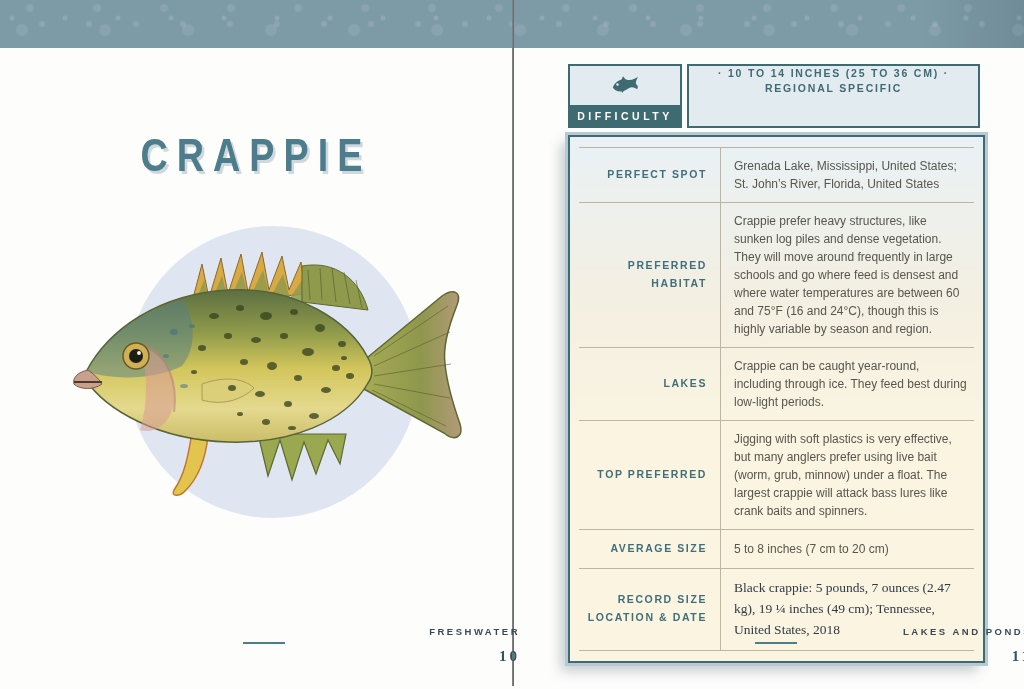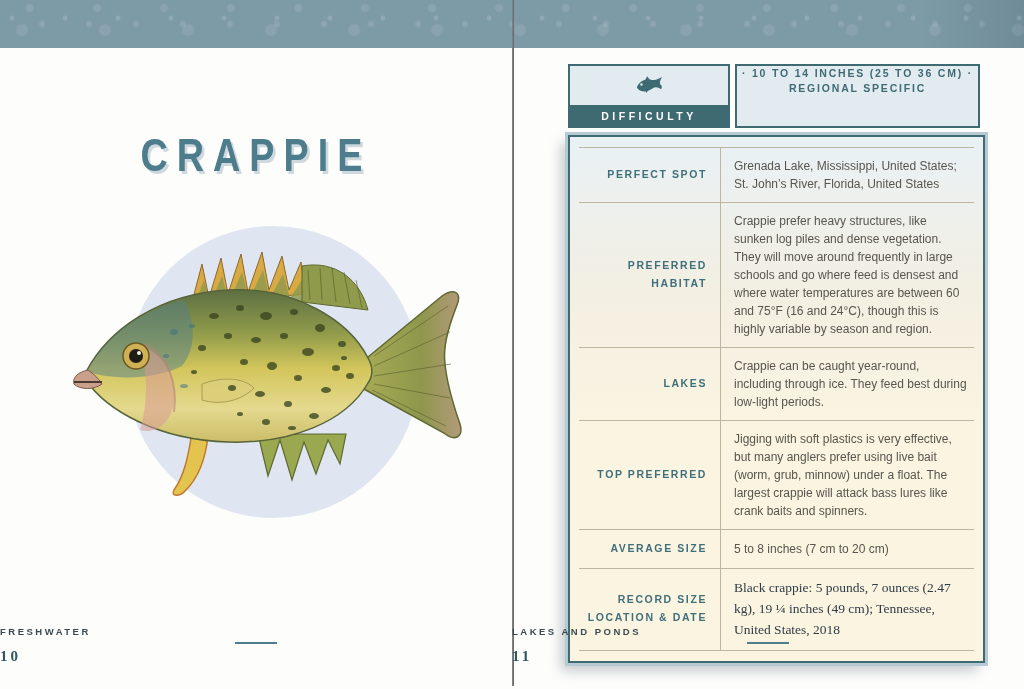--- a/index.html
+++ b/index.html
@@ -31,41 +31,41 @@
     text-align:center;color:#4d7d8d;
     font-size:46px;font-weight:bold;letter-spacing:11px;
     transform:scaleX(.82);transform-origin:50% 50%;
     text-shadow:3px 3px 0 rgba(120,145,160,.35);
   }
   .fish-circle{
     position:absolute;left:127px;top:226px;width:292px;height:292px;
     border-radius:50%;background:#e0e6f1;
   }
   .fish-art{position:absolute;left:44px;top:236px;width:424px;height:264px;}
-  .page-footer{position:absolute;width:512px;text-align:left;top:626px;}
+  .page-footer{position:absolute;width:512px;text-align:right;top:626px;margin-left:8px;}
   .page-footer.right{left:512px;}
   .page-footer.left{left:0;}
   .f-label{
     font-size:9.5px;font-weight:bold;letter-spacing:2.5px;color:#3a4a52;
   }
   .f-rule{width:42px;height:2px;background:#4e7d8c;margin:5px auto 4px auto;}
   .f-num{
     font-family:"Liberation Serif",serif;font-size:15px;font-weight:bold;
     letter-spacing:3px;color:#2f5560;
   }
   
   .hdr-row{
     position:absolute;left:568px;top:64px;width:412px;height:64px;
     display:flex;gap:5px;
   }
   .hdr-box{
     display:flex;flex-direction:column;border:2px solid #3e6a71;
     background:#e2ebf0;box-sizing:border-box;
   }
-  .hdr-box.difficulty{width:162px;}
+  .hdr-box.difficulty{width:114px;}
   .hdr-box.trophy{flex:1;gap:44px;}
   .hdr-top{flex:1;display:flex;flex-direction:column;align-items:center;justify-content:center;}
   .hdr-band{
     height:21px;background:#3e6a71;color:#fff;display:flex;
     align-items:center;justify-content:center;
     font-size:10.5px;font-weight:bold;letter-spacing:3.5px;
   }
   .trophy-line{
     color:#3f6a74;font-weight:bold;font-size:10.5px;letter-spacing:1.8px;
     line-height:1.45;text-align:center;

